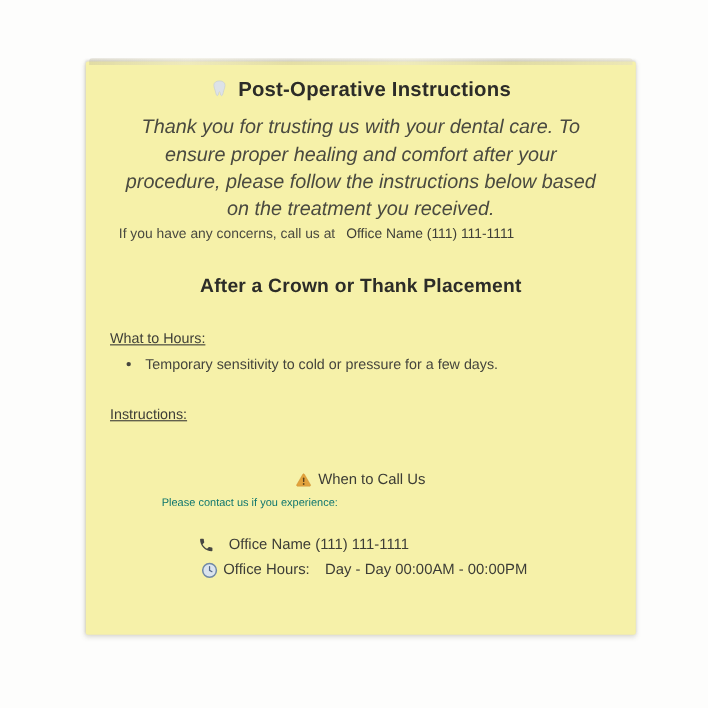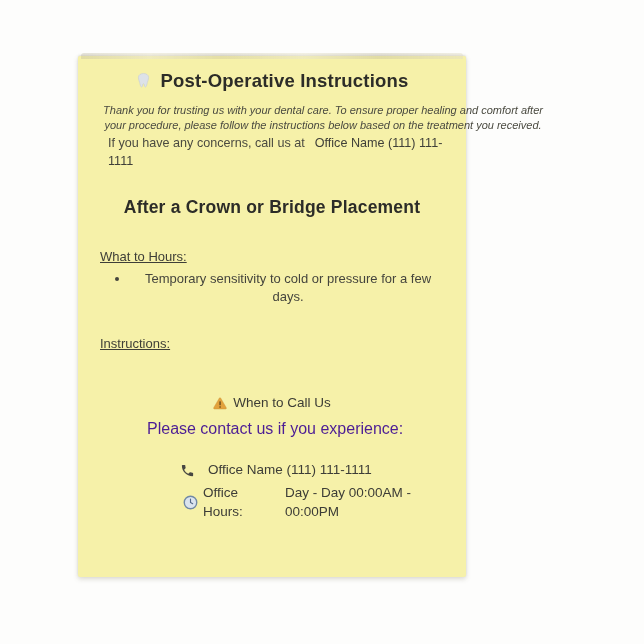--- a/index.html
+++ b/index.html
@@ -6,21 +6,21 @@
   html, body {
     width: 644px; height: 644px;
     background: #fdfdfc;
     font-family: "Liberation Sans", sans-serif;
     overflow: hidden;
     position: relative;
   }
   .pad {
     position: absolute;
     left: 78px; top: 56px;
-    width: 388px; height: 521px;
+    width: 500px; height: 521px;
     background: #f6f1a9;
     border-radius: 2px;
     box-shadow: 0 2px 5px rgba(90,85,60,0.22), 0 -1px 2px rgba(120,115,90,0.18);
   }
   
   .pad-torn-edge {
     position: absolute;
     top: -3px; left: 3px; right: 3px;
     height: 6px;
     background: linear-gradient(90deg,
@@ -48,21 +48,21 @@
     font-weight: bold;
     font-size: 18.5px;
     color: #2c2c28;
     letter-spacing: 0.2px;
   }
   .intro {
     width: 446px;
     margin: 9px auto 0 auto;
     text-align: center;
     font-style: italic;
-    font-size: 11px;
+    font-size: 18px;
     line-height: 1.38;
     color: #4a4a40;
   }
   .concerns-line {
     margin: 2px 0 0 8px;
     font-size: 12.6px;
     color: #4a4a40;
   }
   .concerns-prefix { }
   .concerns-contact { font-style: normal; margin-left: 10px; color: #3f3f38; }
@@ -79,35 +79,34 @@
     text-decoration: underline;
     font-size: 13px;
     color: #3e3e37;
   }
   .sub-label.instructions { }
   ul.bullets {
     list-style: disc;
     margin: 4px 0 0 0;
     padding-left: 30px;
     color: #45453d;
-    text-align: center;
   }
   ul.bullets li { margin-bottom: 4px; padding-left: 2px; }
   .calls-heading {
     margin-top: 41px;
     display: flex;
     justify-content: center;
     gap: 6px;
     font-size: 13.5px;
     color: #3c3c35;
   }
   .calls-lead {
     margin: 5px 0 0 47px;
-    font-size: 16px;
-    color: #4c1d95;
+    font-size: 10px;
+    color: #0f766e;
   }
   ul.bullets.calls {
     padding-left: 67px;
     margin-top: 4px;
   }
   .footer { margin-top: 21px; font-size: 13.5px; color: #3d3d37; }
   .footer-row { display: flex; align-items: center; }
   .footer-row.phone-row { margin-left: 80px; gap: 13px; }
   .footer-row.hours-row { margin-left: 83px; gap: 5px; margin-top: 4px; }
   .hours-value { margin-left: 9px; }
@@ -128,21 +127,21 @@
       </span>
       <span class="title-text">Post-Operative Instructions</span>
     </div>
 
     <p class="intro">Thank you for trusting us with your dental care. To ensure proper healing and comfort after your procedure, please follow the instructions below based on the treatment you received.</p>
 
     <p class="concerns-line">
       <span class="concerns-prefix">If you have any concerns, call us at</span><span class="concerns-contact">Office Name (111) 111-1111</span>
     </p>
 
-    <h2 class="section-heading">After a Crown or Bridge Placement</h2>
+    <h2 class="section-heading">After a Crown or Thank Placement</h2>
 
     <div class="sub-label">What to Hours:</div>
     <ul class="bullets">
         <li>Temporary sensitivity to cold or pressure for a few days.</li>
       </ul>
 
     <div class="sub-label instructions">Instructions:</div>
 
     <div class="calls-heading">
       <span class="icon">

